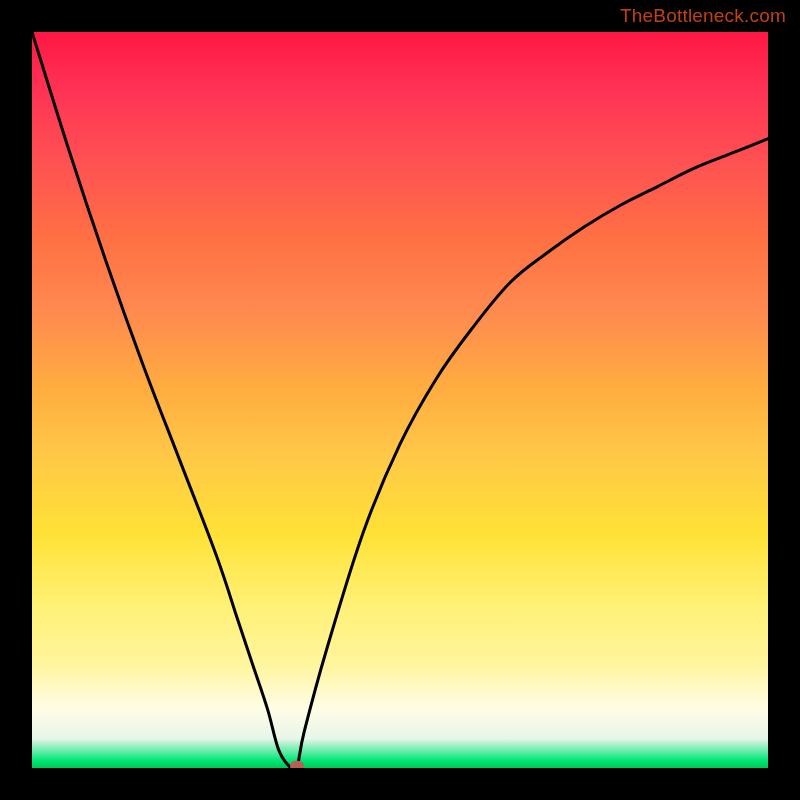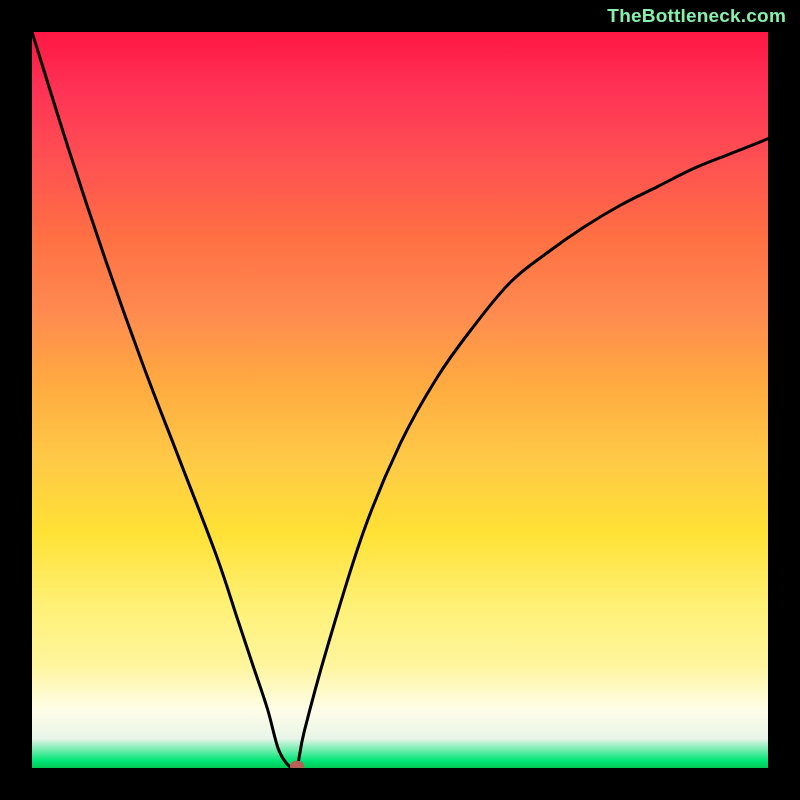--- a/index.html
+++ b/index.html
@@ -54,23 +54,23 @@
     width: 14px;
     height: 11px;
     background: #b76055;
     border-radius: 50%;
     transform: translate(-50%, -50%);
   }
   .watermark {
     position: absolute;
     top: 5px;
     right: 14px;
-    color: #86efac;
+    color: #c2410c;
     font-size: 19px;
-    font-weight: 700;
+    font-weight: 400;
     letter-spacing: 0.2px;
   }
 </style>
 </head>
 <body>
 
 <div class="watermark">TheBottleneck.com</div>
 
 <div class="chart-area">
   <div class="gradient-bg"></div>

